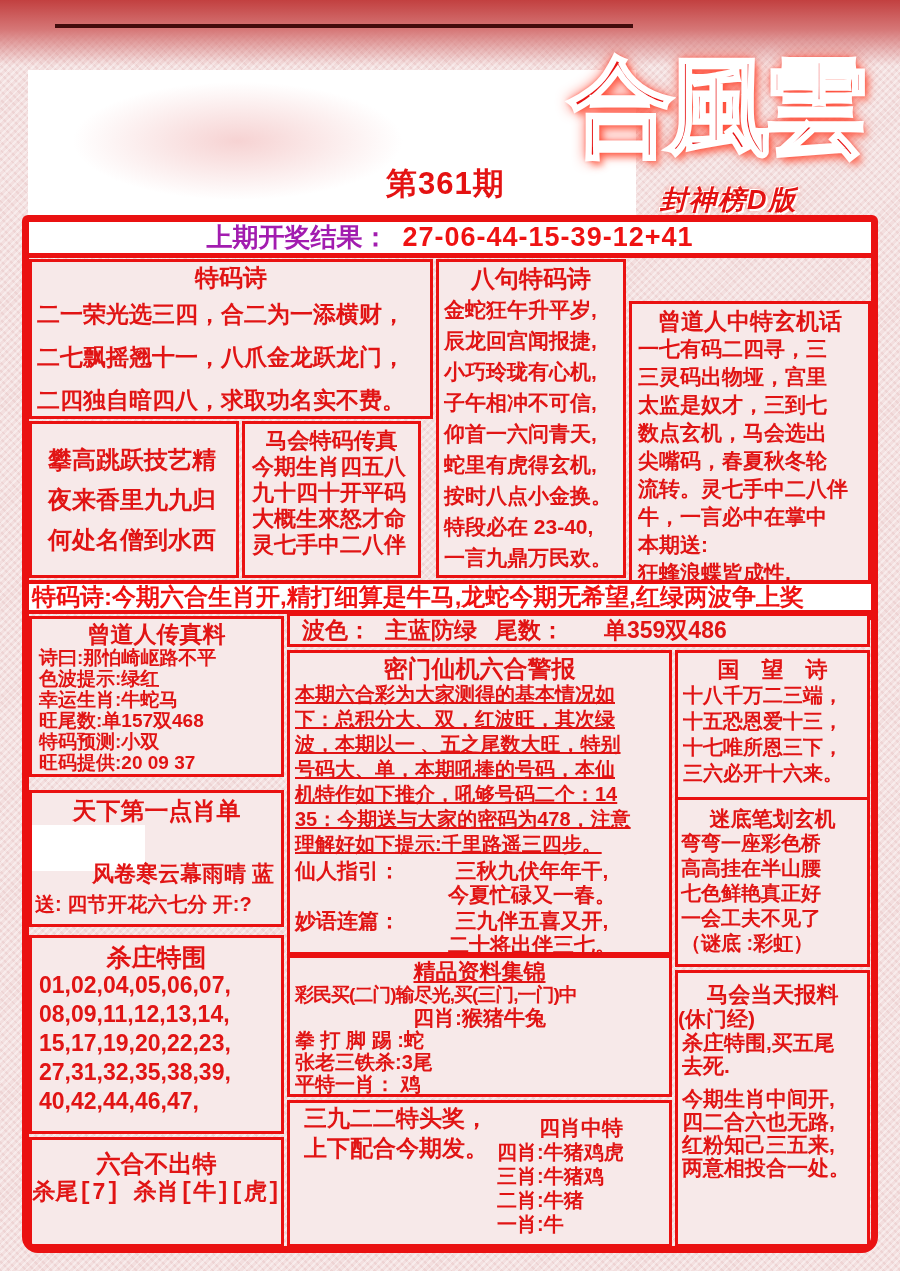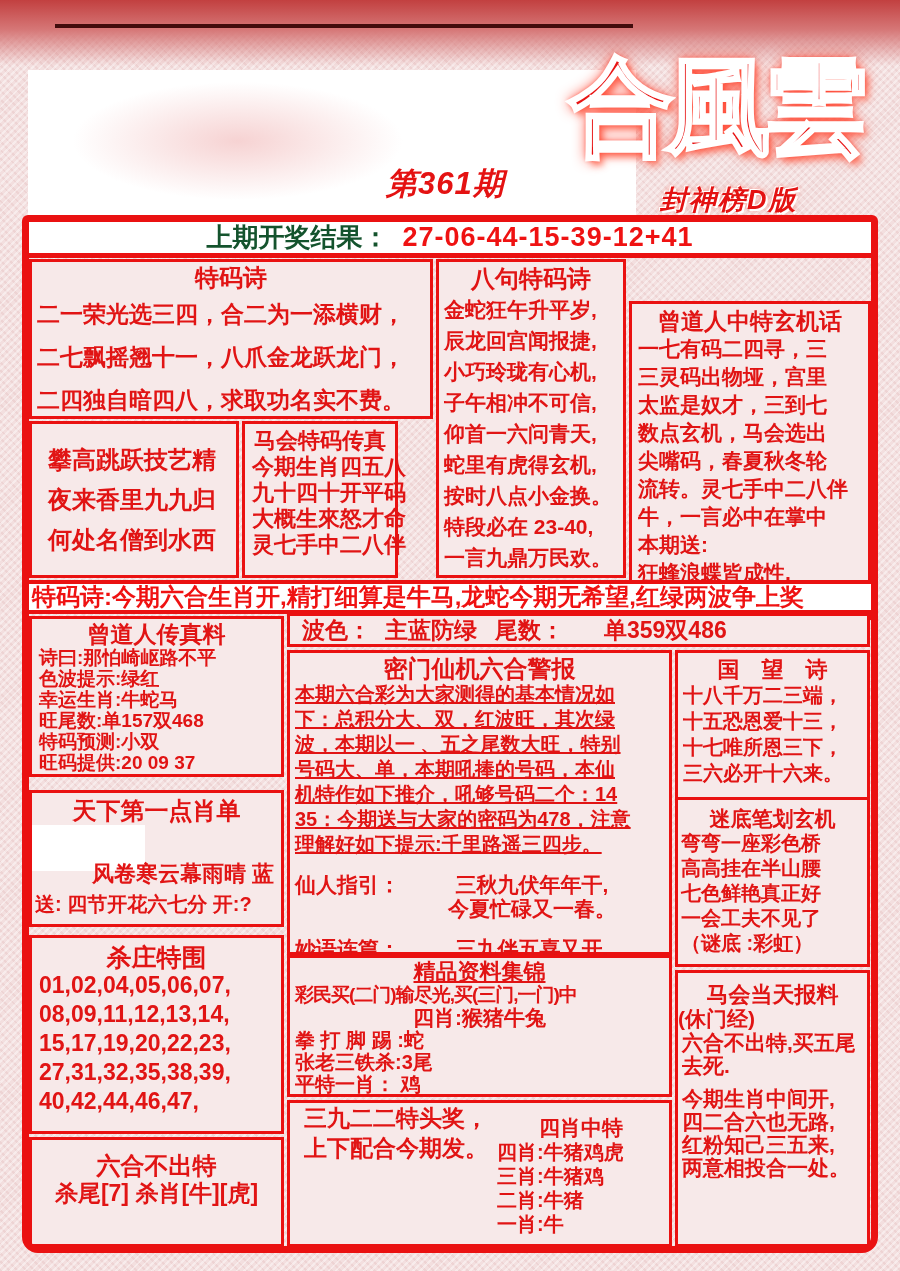--- a/index.html
+++ b/index.html
@@ -18,45 +18,45 @@
   .blob{position:absolute;left:45px;top:12px;width:330px;height:118px;
     background:radial-gradient(closest-side,rgba(246,208,208,.95),rgba(246,208,208,0));}
   .big-title{
     position:absolute;left:542px;top:24px;width:345px;height:175px;z-index:2;
     font-size:105px;font-weight:bold;line-height:165px;text-align:center;
     color:#e81414;letter-spacing:-8px;
     -webkit-text-stroke:3px #ffffff;
     text-shadow:0 0 14px rgba(255,60,40,.95),0 0 4px #ff2a18,5px 6px 6px rgba(255,130,110,.85);
     white-space:nowrap;
   }
-  .issue{position:absolute;left:386px;top:163px;z-index:3;font-size:31px;font-weight:bold;color:#e41212;letter-spacing:1px;font-style:italic;}
+  .issue{position:absolute;left:386px;top:163px;z-index:3;font-size:31px;font-weight:bold;color:#e41212;letter-spacing:1px;}
   .edition{position:absolute;left:660px;top:182px;z-index:3;font-size:27px;font-weight:bold;font-style:italic;color:#e41212;letter-spacing:2px;
     text-shadow:2px 2px 0 #fff,-1px -1px 0 #fff,0 0 6px rgba(255,90,70,.8);}
   .main-frame{position:absolute;left:22px;top:215px;width:856px;height:1038px;box-sizing:border-box;
     border:7px solid #ea1111;border-radius:6px 6px 16px 16px;z-index:4;pointer-events:none;}
   .result-banner{position:absolute;left:29px;top:222px;width:842px;height:36px;background:#fff;
     border-bottom:5px solid #ea1111;box-sizing:border-box;display:flex;align-items:center;justify-content:center;gap:14px;z-index:1;}
-  .result-label{font-size:26px;font-weight:bold;color:#14532d;}
+  .result-label{font-size:26px;font-weight:bold;color:#a21caf;}
   .result-numbers{font-size:27px;font-weight:bold;color:#ef1212;letter-spacing:1px;}
   .box{position:absolute;border:3px solid #ea1111;background:#f7e9e9;box-sizing:border-box;
     color:#e11414;font-weight:bold;z-index:1;}
   .bt{text-align:center;}
   .ln{white-space:nowrap;}
   #banner2{position:absolute;left:22px;top:580px;width:856px;height:34px;background:#fff;
     border:4px solid #ea1111;box-sizing:border-box;display:flex;align-items:center;padding-left:6px;
     font-size:24px;font-weight:bold;color:#ef1212;white-space:nowrap;z-index:1;}
 
   #b-teshi{left:29px;top:259px;width:404px;height:160px;}
   #b-teshi .bt{font-size:24px;margin-top:2px;line-height:28px;}
   #b-teshi .lines{padding:1px 5px 0;font-size:23px;line-height:43px;}
 
   #b-pangao{left:29px;top:421px;width:210px;height:157px;padding-top:16px;}
   #b-pangao .lines{padding-left:16px;font-size:24px;line-height:40px;}
 
-  #b-machuan{left:242px;top:421px;width:156px;height:157px;padding-top:3px;}
+  #b-machuan{left:242px;top:421px;width:179px;height:157px;padding-top:3px;}
   #b-machuan .bt{font-size:22px;line-height:27px;}
   #b-machuan .lines{padding-left:7px;font-size:22px;line-height:26px;}
 
   #b-baju{left:436px;top:259px;width:190px;height:319px;padding-top:2px;}
   #b-baju .bt{font-size:24px;line-height:30px;}
   #b-baju .lines{padding-left:5px;font-size:21px;line-height:31px;}
 
   #b-xuanji{left:629px;top:259px;width:242px;height:319px;padding:3px 6px;margin-top:42px;}
   #b-xuanji .bt{font-size:23px;line-height:28px;}
   #b-xuanji .lines{font-size:21px;line-height:28px;}
@@ -68,32 +68,32 @@
   #b-tianxia{left:29px;top:790px;width:255px;height:137px;}
   #b-tianxia .bt{font-size:24px;margin-top:4px;line-height:27px;}
   .censor{position:absolute;left:0;top:32px;width:113px;height:46px;background:#ffffff;}
   .t-line1{position:absolute;right:7px;top:66px;font-size:22px;white-space:nowrap;}
   .t-line2{position:absolute;left:3px;top:98px;font-size:20px;white-space:nowrap;}
 
   #b-shazhuang{left:29px;top:935px;width:255px;height:199px;padding-top:5px;}
   #b-shazhuang .bt{font-size:25px;line-height:28px;}
   #b-shazhuang .lines{padding-left:7px;font-size:23px;line-height:29px;}
 
-  #b-buchute{left:29px;top:1137px;width:255px;height:110px;padding-top:12px;}
+  #b-buchute{left:29px;top:1137px;width:255px;height:110px;padding-top:12px;font-family:Liberation Mono, monospace;}
   #b-buchute .bt{font-size:24px;line-height:28px;}
   #b-buchute .one{text-align:center;font-size:23px;line-height:27px;white-space:nowrap;}
 
   #bose{left:287px;top:613px;width:583px;height:34px;display:flex;align-items:center;font-size:23px;}
   #bose .s1{margin-left:12px;} #bose .s2{margin-left:14px;}
   #bose .s3{margin-left:18px;} #bose .s4{margin-left:40px;}
 
   #b-mimen{left:287px;top:650px;width:385px;height:305px;padding:2px 5px;}
   #b-mimen .bt{font-size:24px;line-height:27px;}
   #b-mimen .lines{font-size:20px;line-height:25px;text-decoration:underline;}
-  .guide{display:flex;margin-top:16px;}
+  .guide{display:flex;margin-top:2px;}
   .guide-label{flex:0 0 auto;font-size:21px;line-height:24px;white-space:nowrap;}
   .guide-lines{flex:1;text-align:center;font-size:21px;line-height:24px;}
 
   #b-jingpin{left:287px;top:955px;width:385px;height:142px;padding:2px 5px;}
   #b-jingpin .bt{font-size:22px;line-height:24px;text-decoration:underline;}
   #b-jingpin .j1{font-size:19px;letter-spacing:-1px;line-height:22px;white-space:nowrap;}
   #b-jingpin .j2{text-align:center;font-size:21px;line-height:23px;}
   #b-jingpin .lines{font-size:20px;line-height:22px;}
 
   #b-botmid{left:287px;top:1100px;width:385px;height:147px;display:flex;}
@@ -311,21 +311,21 @@
       <div class="ln">七色鲜艳真正好</div>
       <div class="ln">一会工夫不见了</div>
       <div class="ln">（谜底  :彩虹）</div>
     </div>
   </div>
 
   <div class="box" id="b-baoliao">
     <div class="bt">马会当天报料</div>
     <div class="sub">(休门经)</div>
     <div class="lines">
-      <div class="ln">六合不出特,买五尾</div>
+      <div class="ln">杀庄特围,买五尾</div>
       <div class="ln">去死.</div>
       <div class="ln">今期生肖中间开,</div>
       <div class="ln">四二合六也无路,</div>
       <div class="ln">红粉知己三五来,</div>
       <div class="ln">两意相投合一处。</div>
     </div>
   </div>
 </div>
 
 </body></html>

